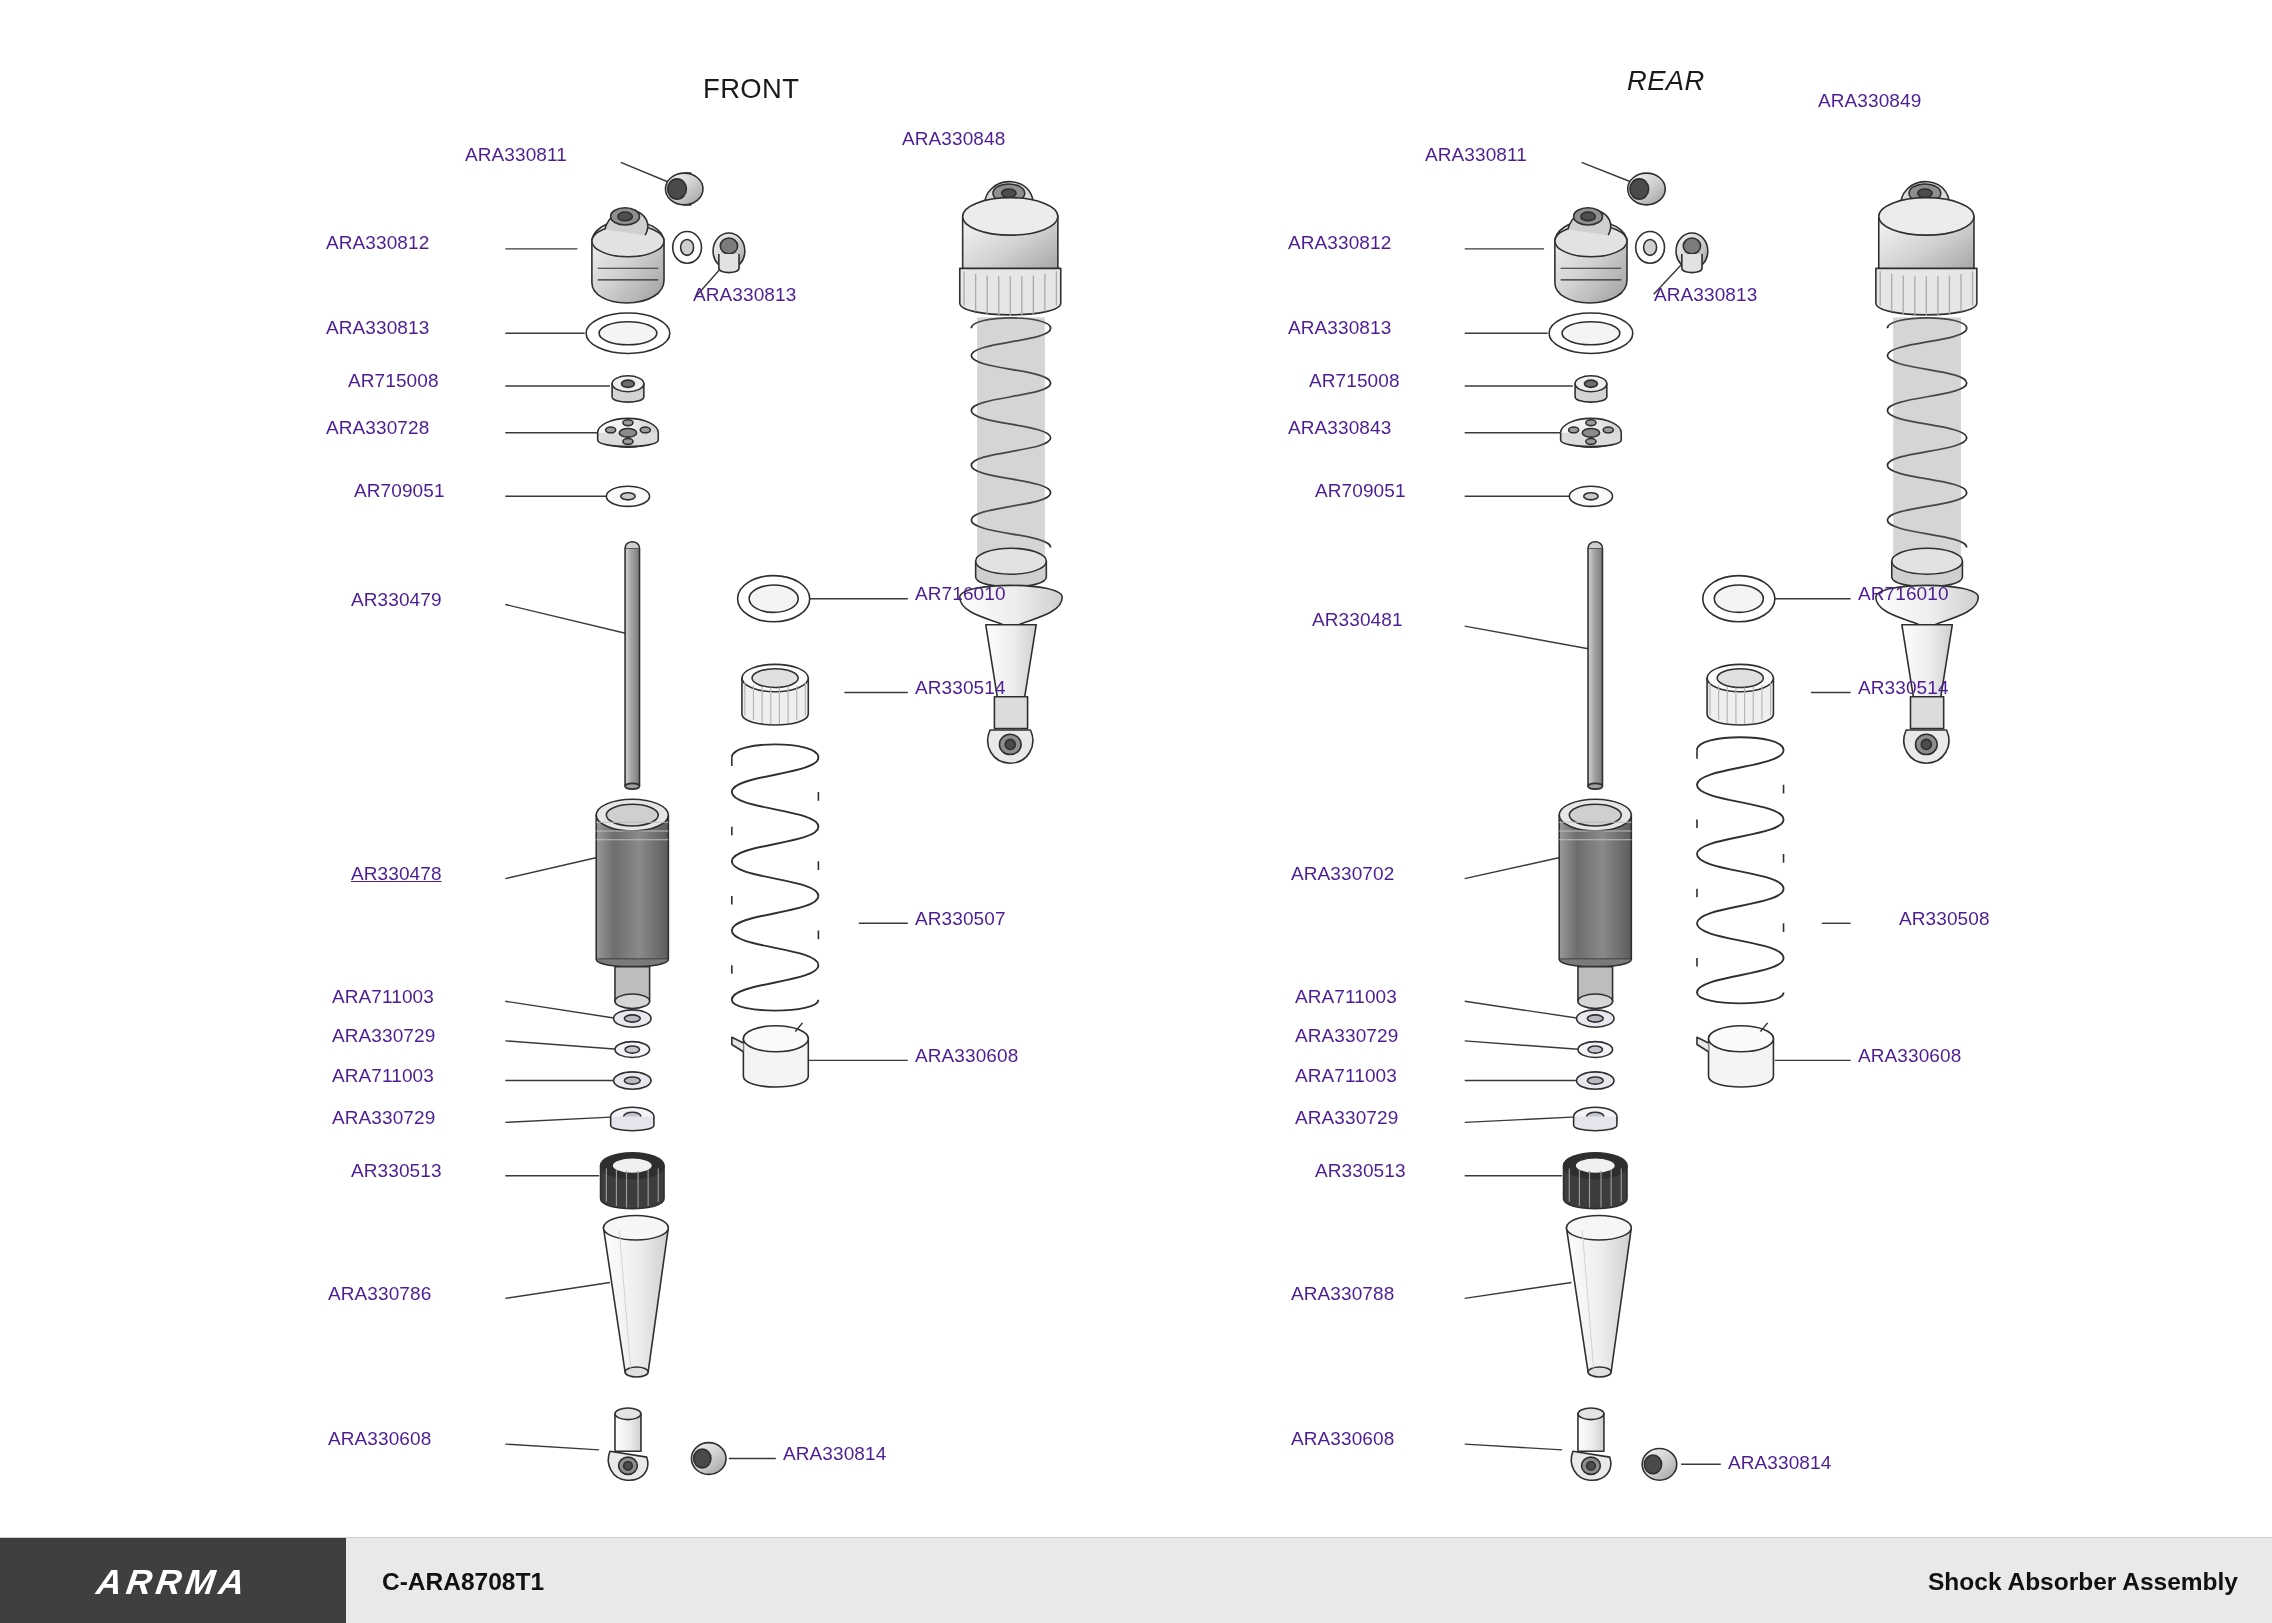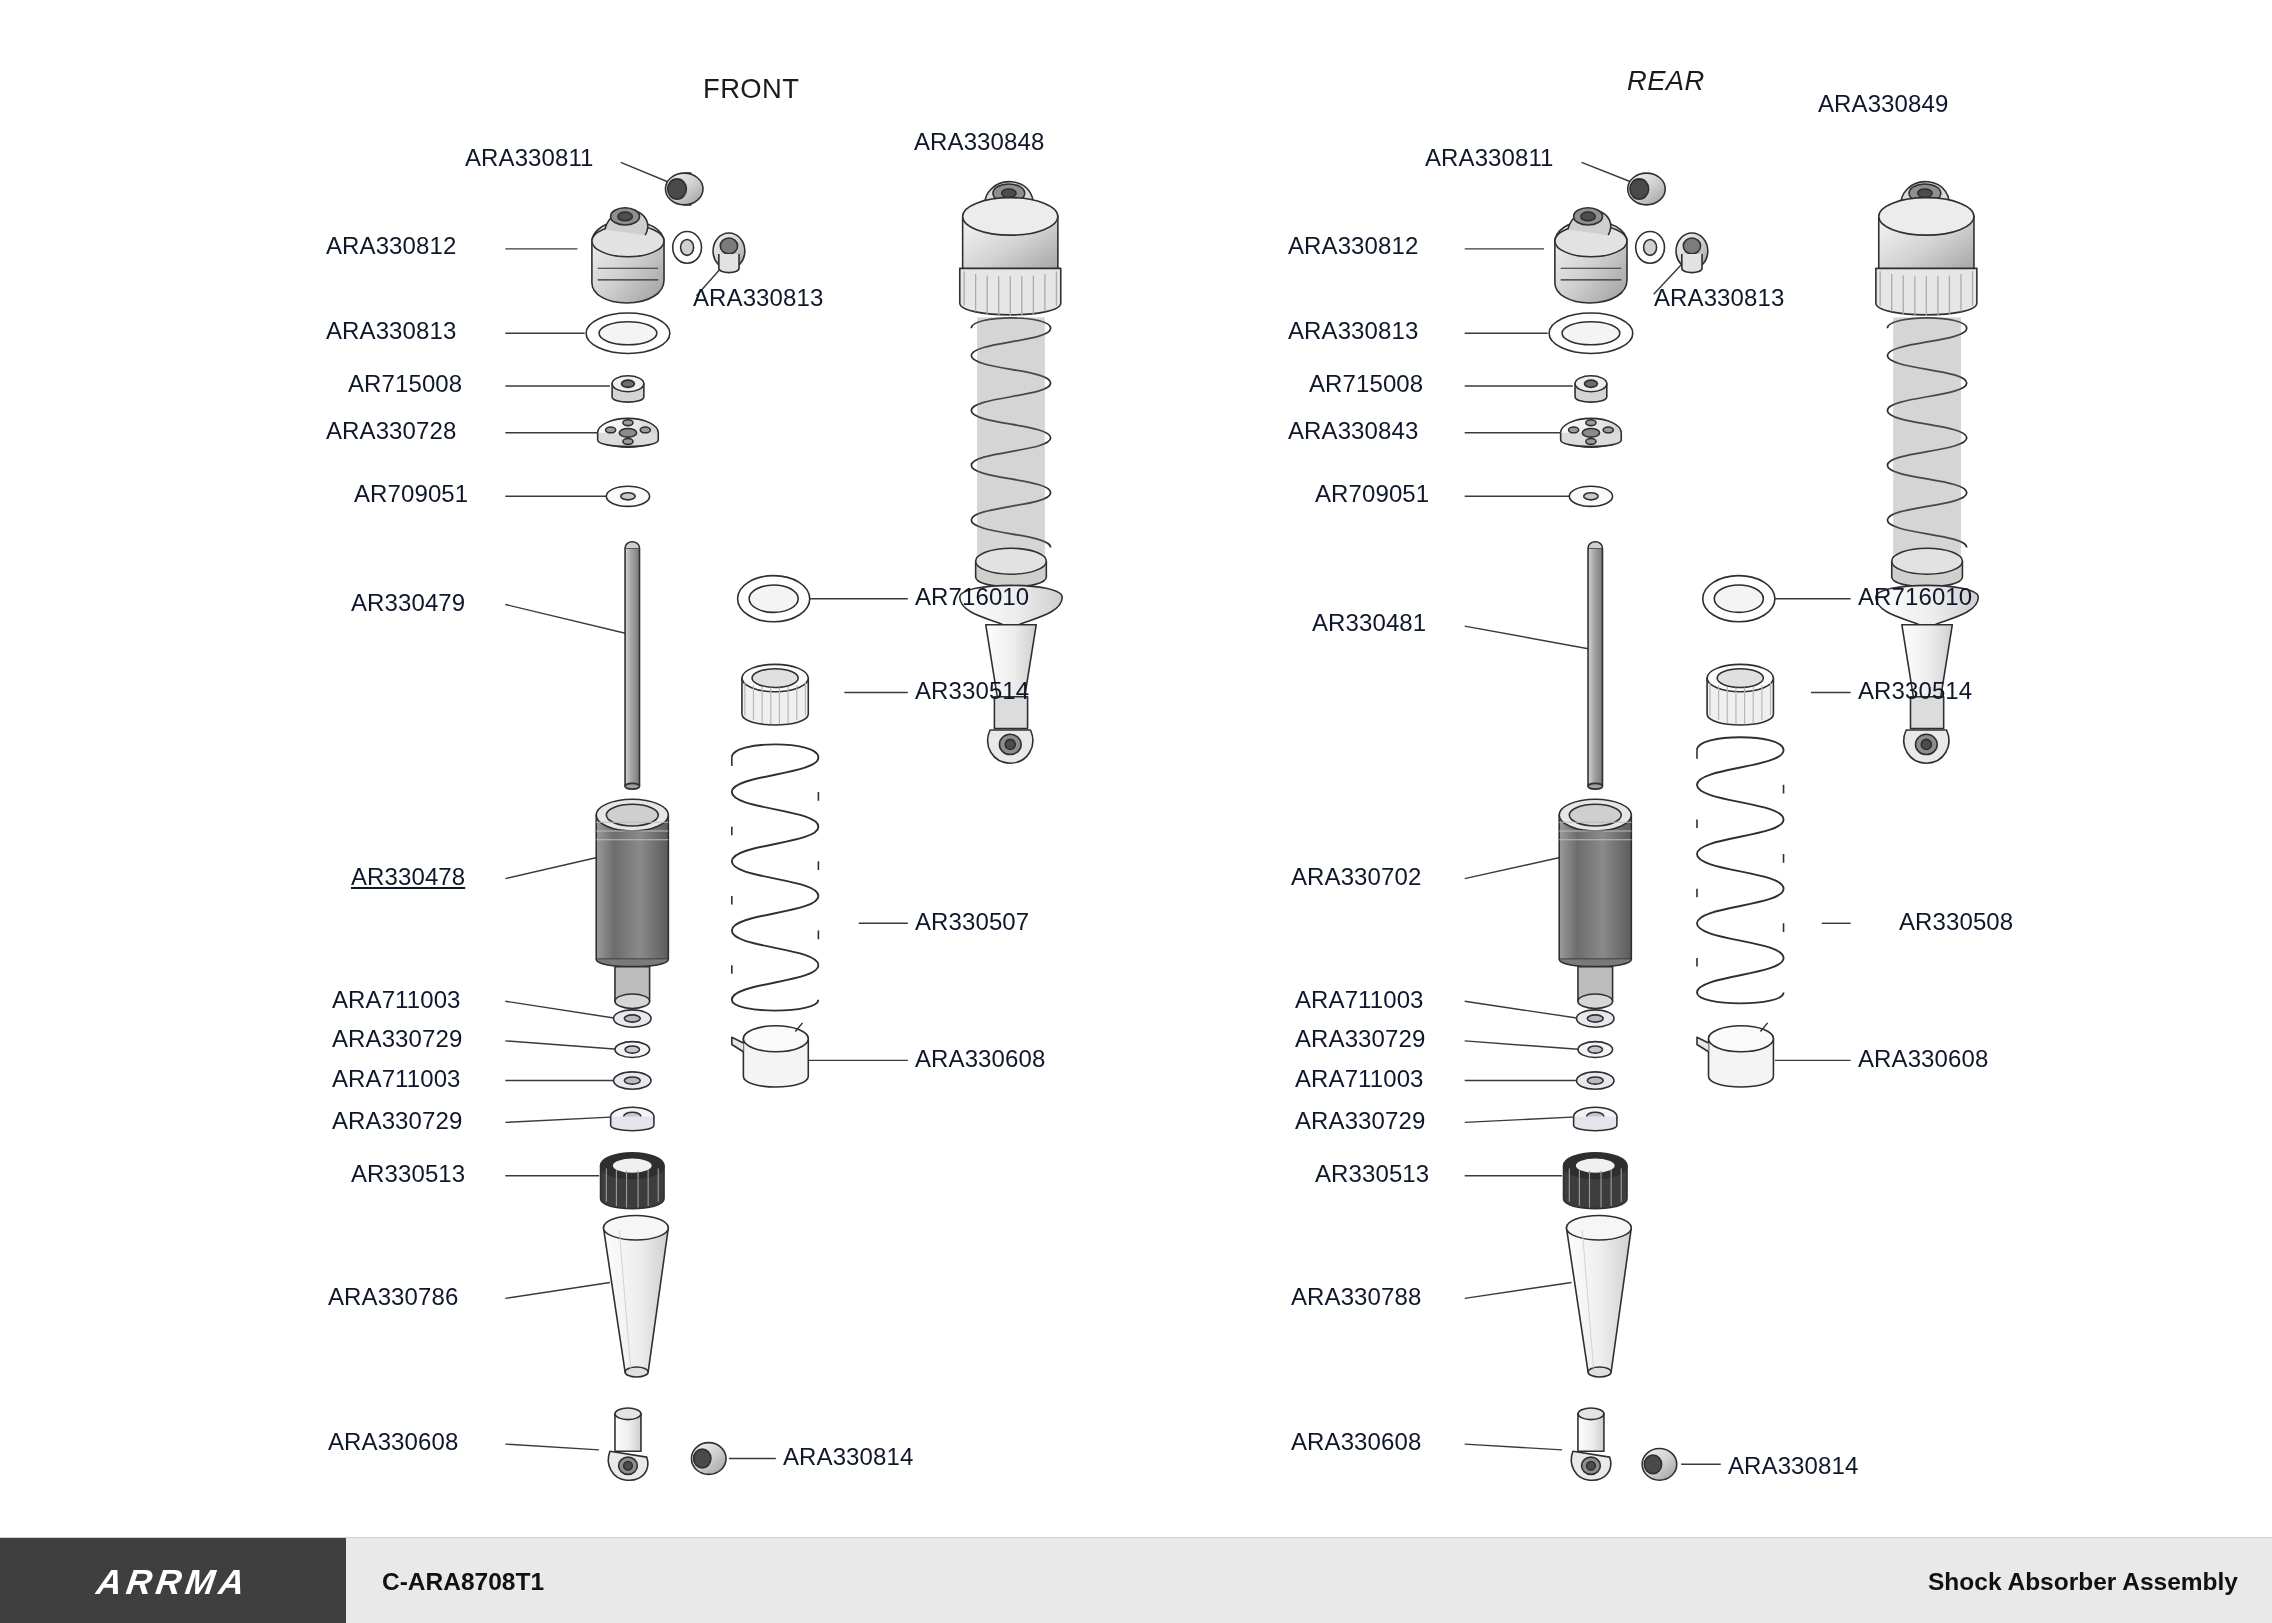--- a/index.html
+++ b/index.html
@@ -25,22 +25,22 @@
   .section-title {
     position: absolute;
     font-size: 27.4px;
     color: #1a1a1a;
     letter-spacing: 0.4px;
     white-space: nowrap;
   }
   
   .lbl {
     position: absolute;
-    font-size: 24px;
-    color: #0f172a;
+    font-size: 19px;
+    color: #4c1d95;
     white-space: nowrap;
     letter-spacing: 0.1px;
   }
   
   .leaders {
     position: absolute;
     left: 0; top: 0;
     width: 2273px;
     height: 1623px;
     pointer-events: none;
@@ -548,21 +548,21 @@
   <div class="lbl" style="left:351px; top:589px;">AR330479</div>
   <div class="lbl" style="left:351px; top:863px;text-decoration:underline;">AR330478</div>
   <div class="lbl" style="left:332px; top:986px;">ARA711003</div>
   <div class="lbl" style="left:332px; top:1025px;">ARA330729</div>
   <div class="lbl" style="left:332px; top:1065px;">ARA711003</div>
   <div class="lbl" style="left:332px; top:1107px;">ARA330729</div>
   <div class="lbl" style="left:351px; top:1160px;">AR330513</div>
   <div class="lbl" style="left:328px; top:1283px;">ARA330786</div>
   <div class="lbl" style="left:328px; top:1428px;">ARA330608</div>
   <div class="lbl" style="left:783px; top:1443px;">ARA330814</div>
-  <div class="lbl" style="left:902px; top:128px;margin-left:12px;">ARA330848</div>
+  <div class="lbl" style="left:902px; top:128px;">ARA330848</div>
   <div class="lbl" style="left:915px; top:583px;">AR716010</div>
   <div class="lbl" style="left:915px; top:677px;">AR330514</div>
   <div class="lbl" style="left:915px; top:908px;">AR330507</div>
   <div class="lbl" style="left:915px; top:1045px;">ARA330608</div>
 
   <div class="lbl" style="left:1425px; top:144px;">ARA330811</div>
   <div class="lbl" style="left:1288px; top:232px;">ARA330812</div>
   <div class="lbl" style="left:1654px; top:284px;">ARA330813</div>
   <div class="lbl" style="left:1288px; top:317px;">ARA330813</div>
   <div class="lbl" style="left:1309px; top:370px;">AR715008</div>

